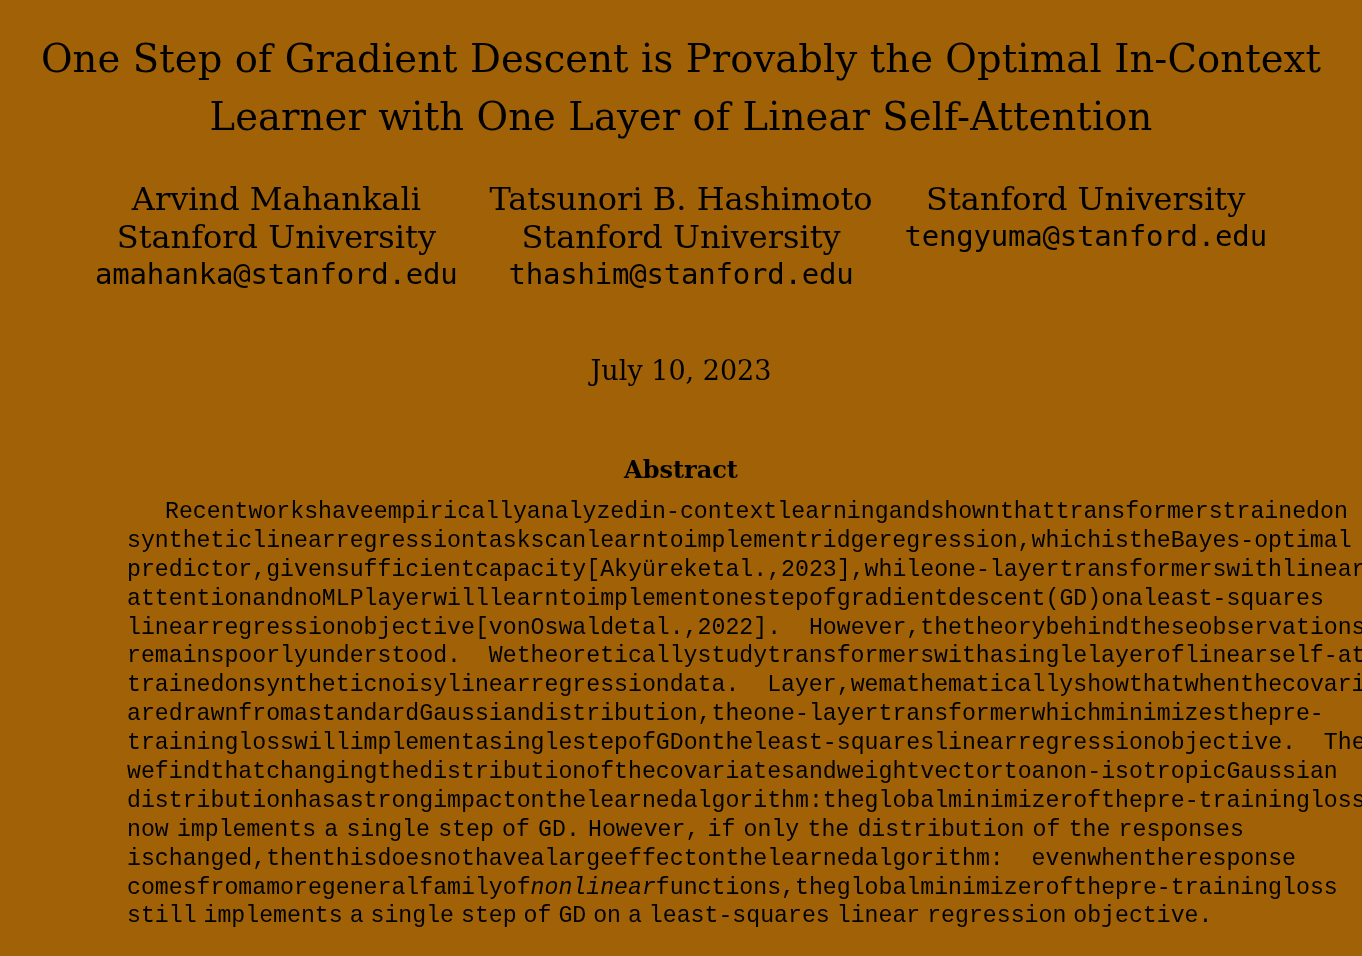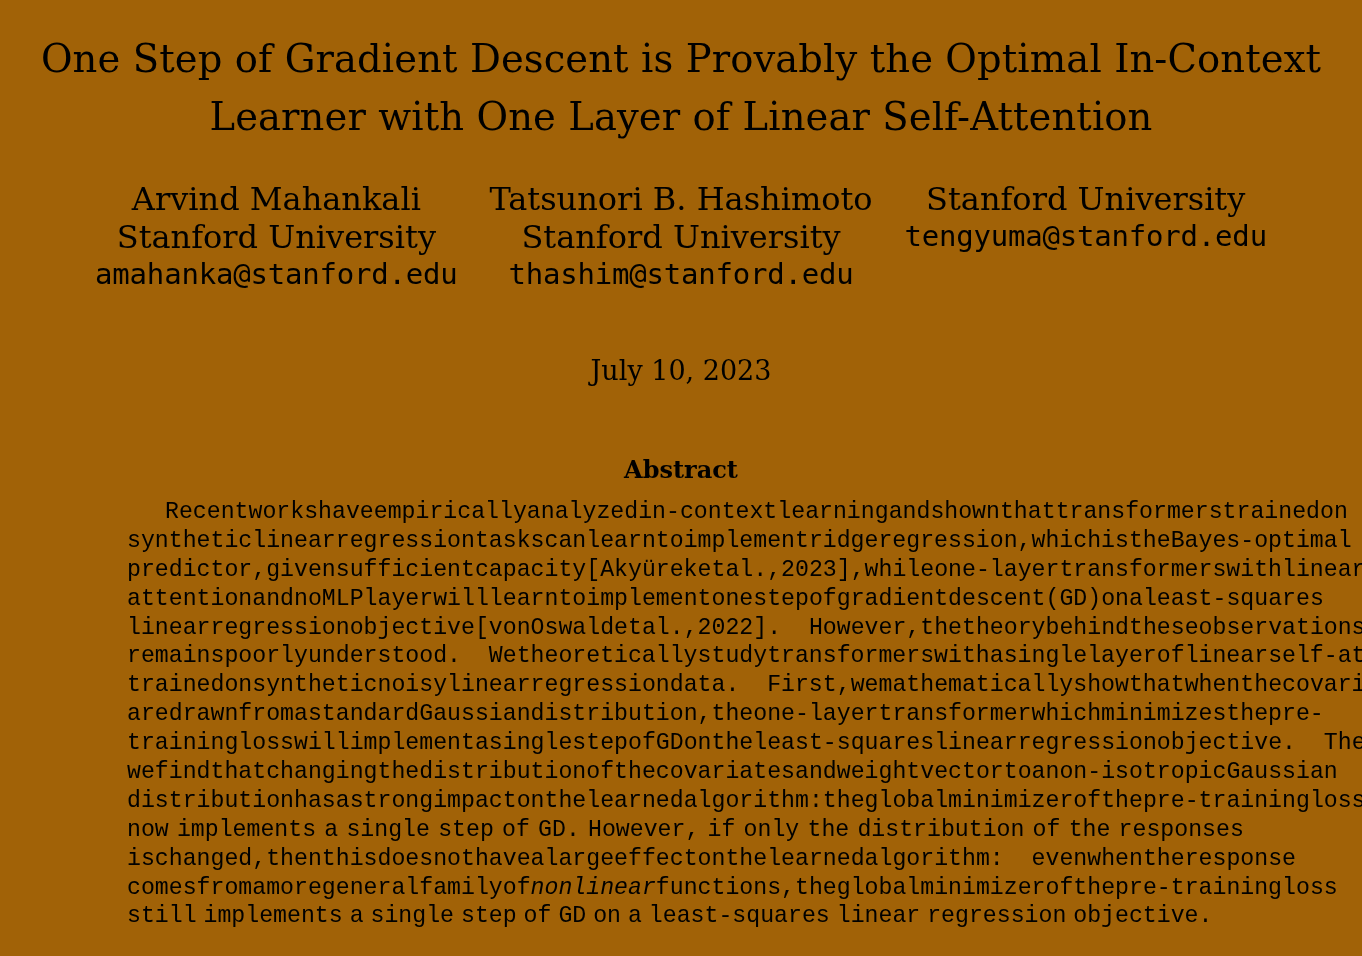--- a/index.html
+++ b/index.html
@@ -257,21 +257,21 @@
         <span class="w">self-attention,</span>
       </div>
       <div class="ab-line just">
         <span class="w">trained</span>
         <span class="w">on</span>
         <span class="w">synthetic</span>
         <span class="w">noisy</span>
         <span class="w">linear</span>
         <span class="w">regression</span>
         <span class="w">data.</span>
-        <span class="w">  First,</span>
+        <span class="w">  Layer,</span>
         <span class="w">we</span>
         <span class="w">mathematically</span>
         <span class="w">show</span>
         <span class="w">that</span>
         <span class="w">when</span>
         <span class="w">the</span>
         <span class="w">covariates</span>
       </div>
       <div class="ab-line just">
         <span class="w">are</span>

